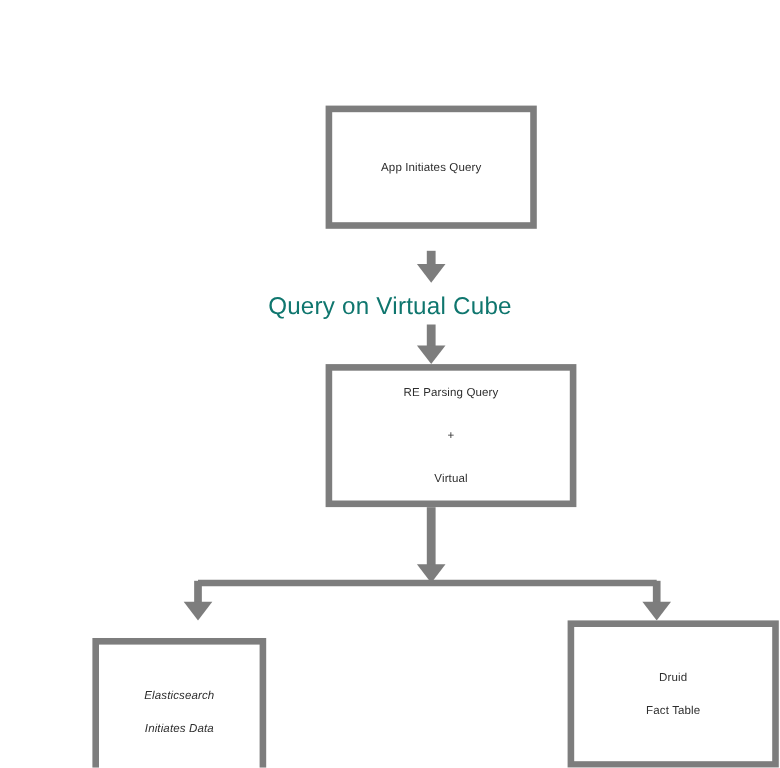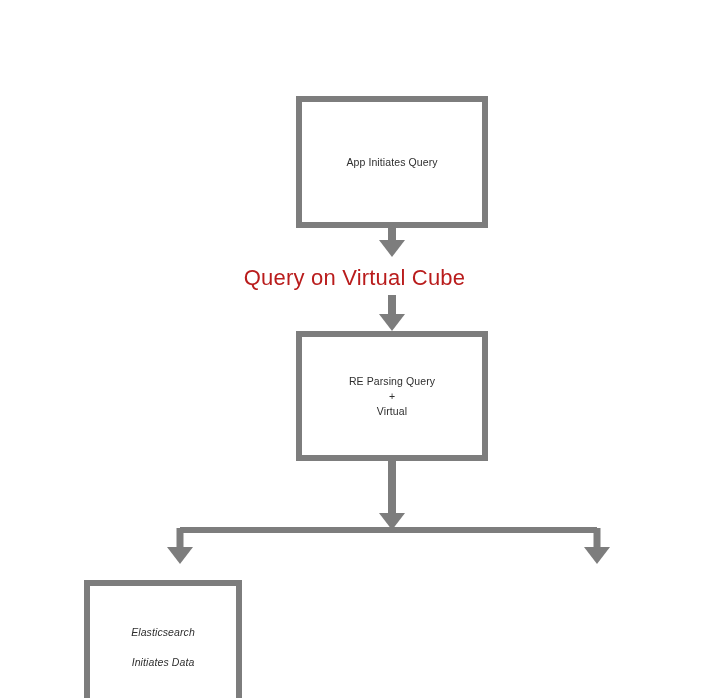--- a/index.html
+++ b/index.html
@@ -41,30 +41,30 @@
   .node .line {
     font-size: 10.5px;
     line-height: 15px;
     color: #2e2e2e;
     letter-spacing: 0.1px;
     white-space: pre;
   }
   .node .gap {
     height: 15px;
   }
-  .node-1 { left: 296px; top: 96px; width: 192px; height: 132px; }
-  .node-2 { left: 296px; top: 331px; width: 192px; height: 130px; }
+  .node-1 { left: 296px; top: 96px; width: 192px; height: 112px; }
+  .node-2 { left: 296px; top: 331px; width: 228px; height: 130px; gap: 24px; }
   .node-3 { left: 84px;  top: 580px; width: 158px; height: 134px; font-style: italic; }
   .node-4 { left: 516px; top: 564px; width: 192px; height: 134px; }
 
   .edge-label {
     position: absolute;
     font-size: 22px;
     line-height: 26px;
-    color: #b91c1c;
+    color: #0f766e;
     white-space: pre;
     letter-spacing: 0.2px;
   }
   .edge-label-1 {
     left: 0px;
     top: 265px;
     width: 709px;
     text-align: center;
   }
 </style>
@@ -116,14 +116,19 @@
     <div class="line">+</div>
     <div class="line">Virtual</div>
   </div>
 
   <div class="node node-3">
     <div class="line">Elasticsearch</div>
     <div class="gap"></div>
     <div class="line">Initiates Data</div>
   </div>
 
+  <div class="node node-4">
+    <div class="line">Druid</div>
+    <div class="gap"></div>
+    <div class="line">Fact Table</div>
+  </div>
 
 </div>
 
 </body></html>

